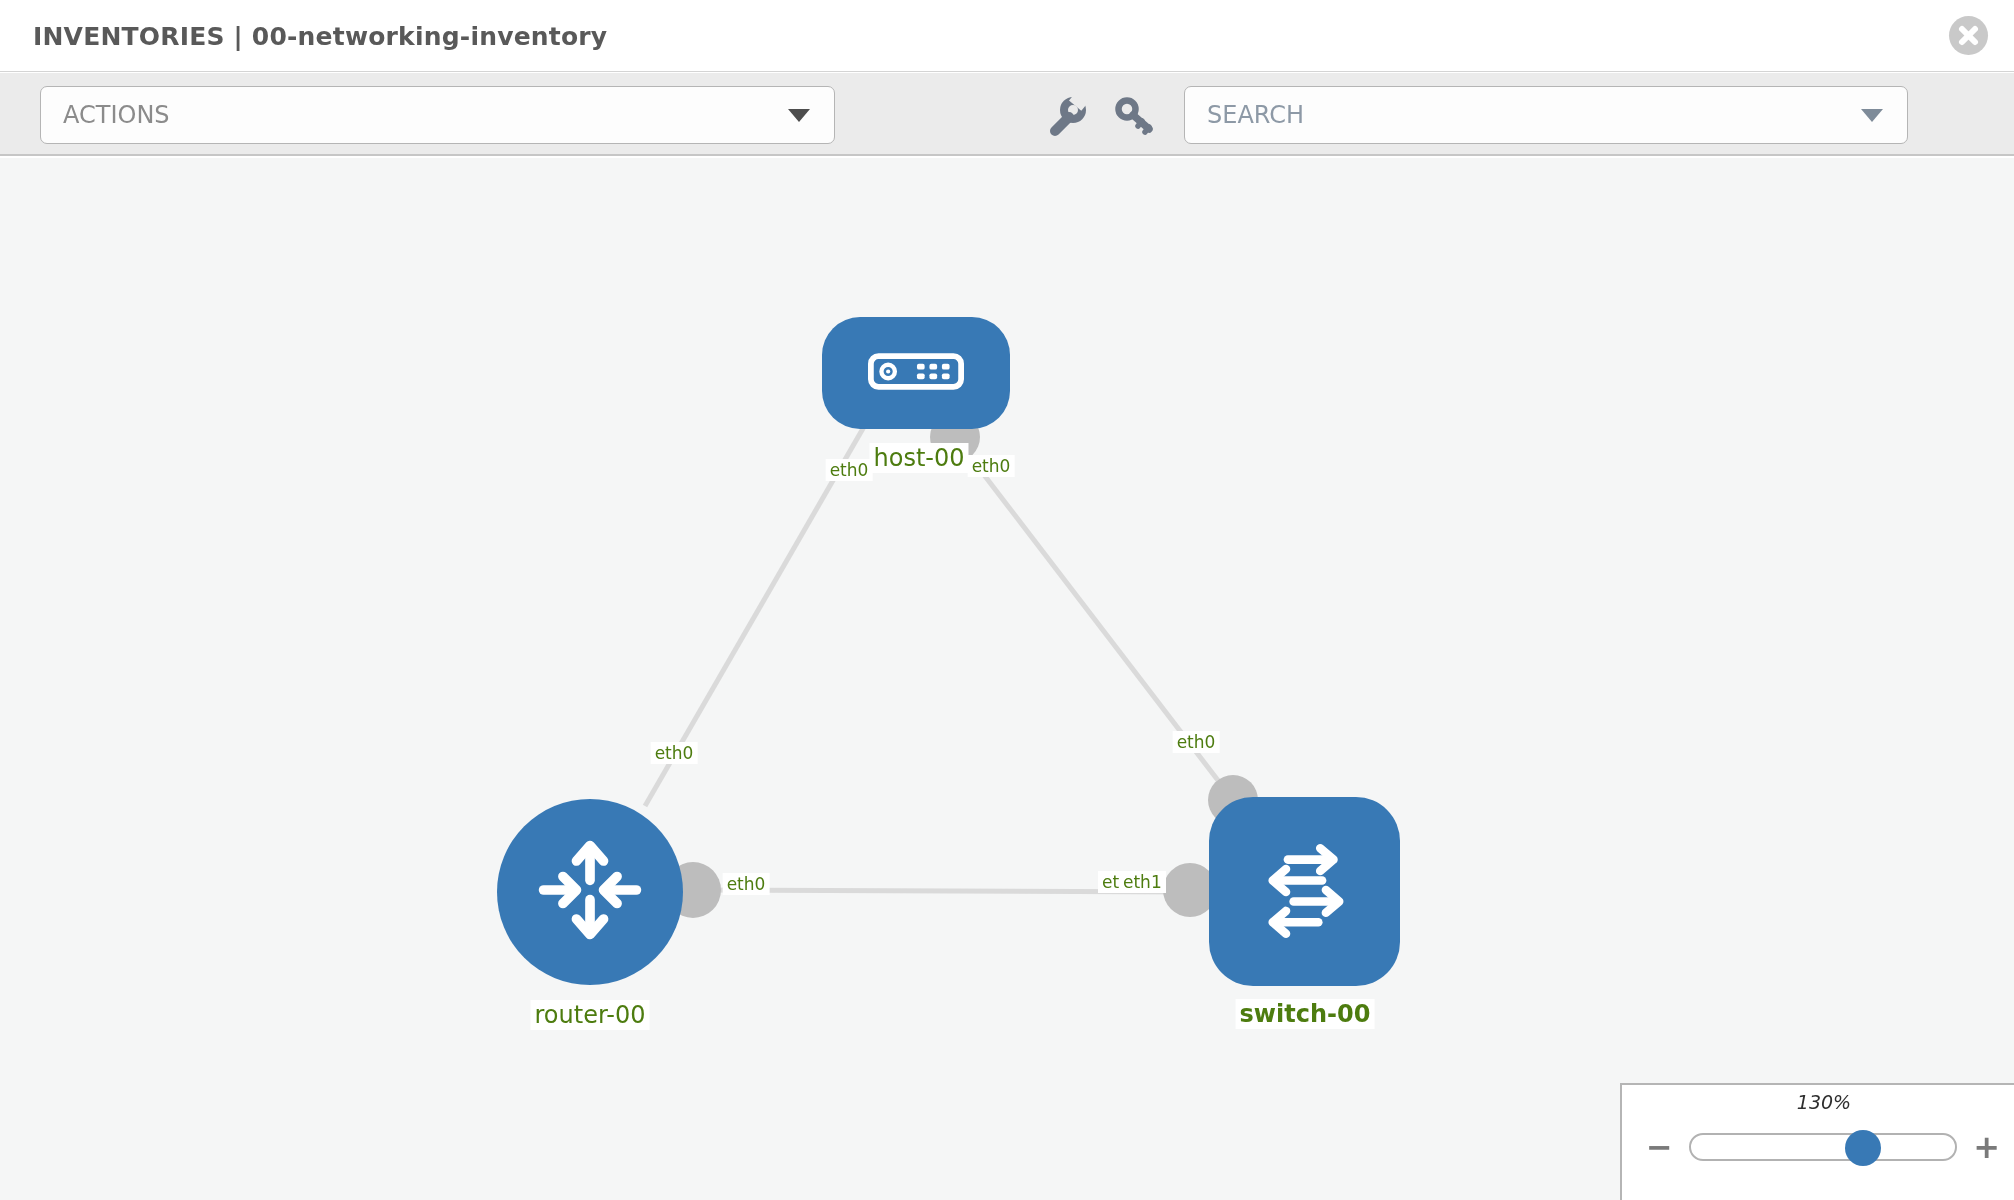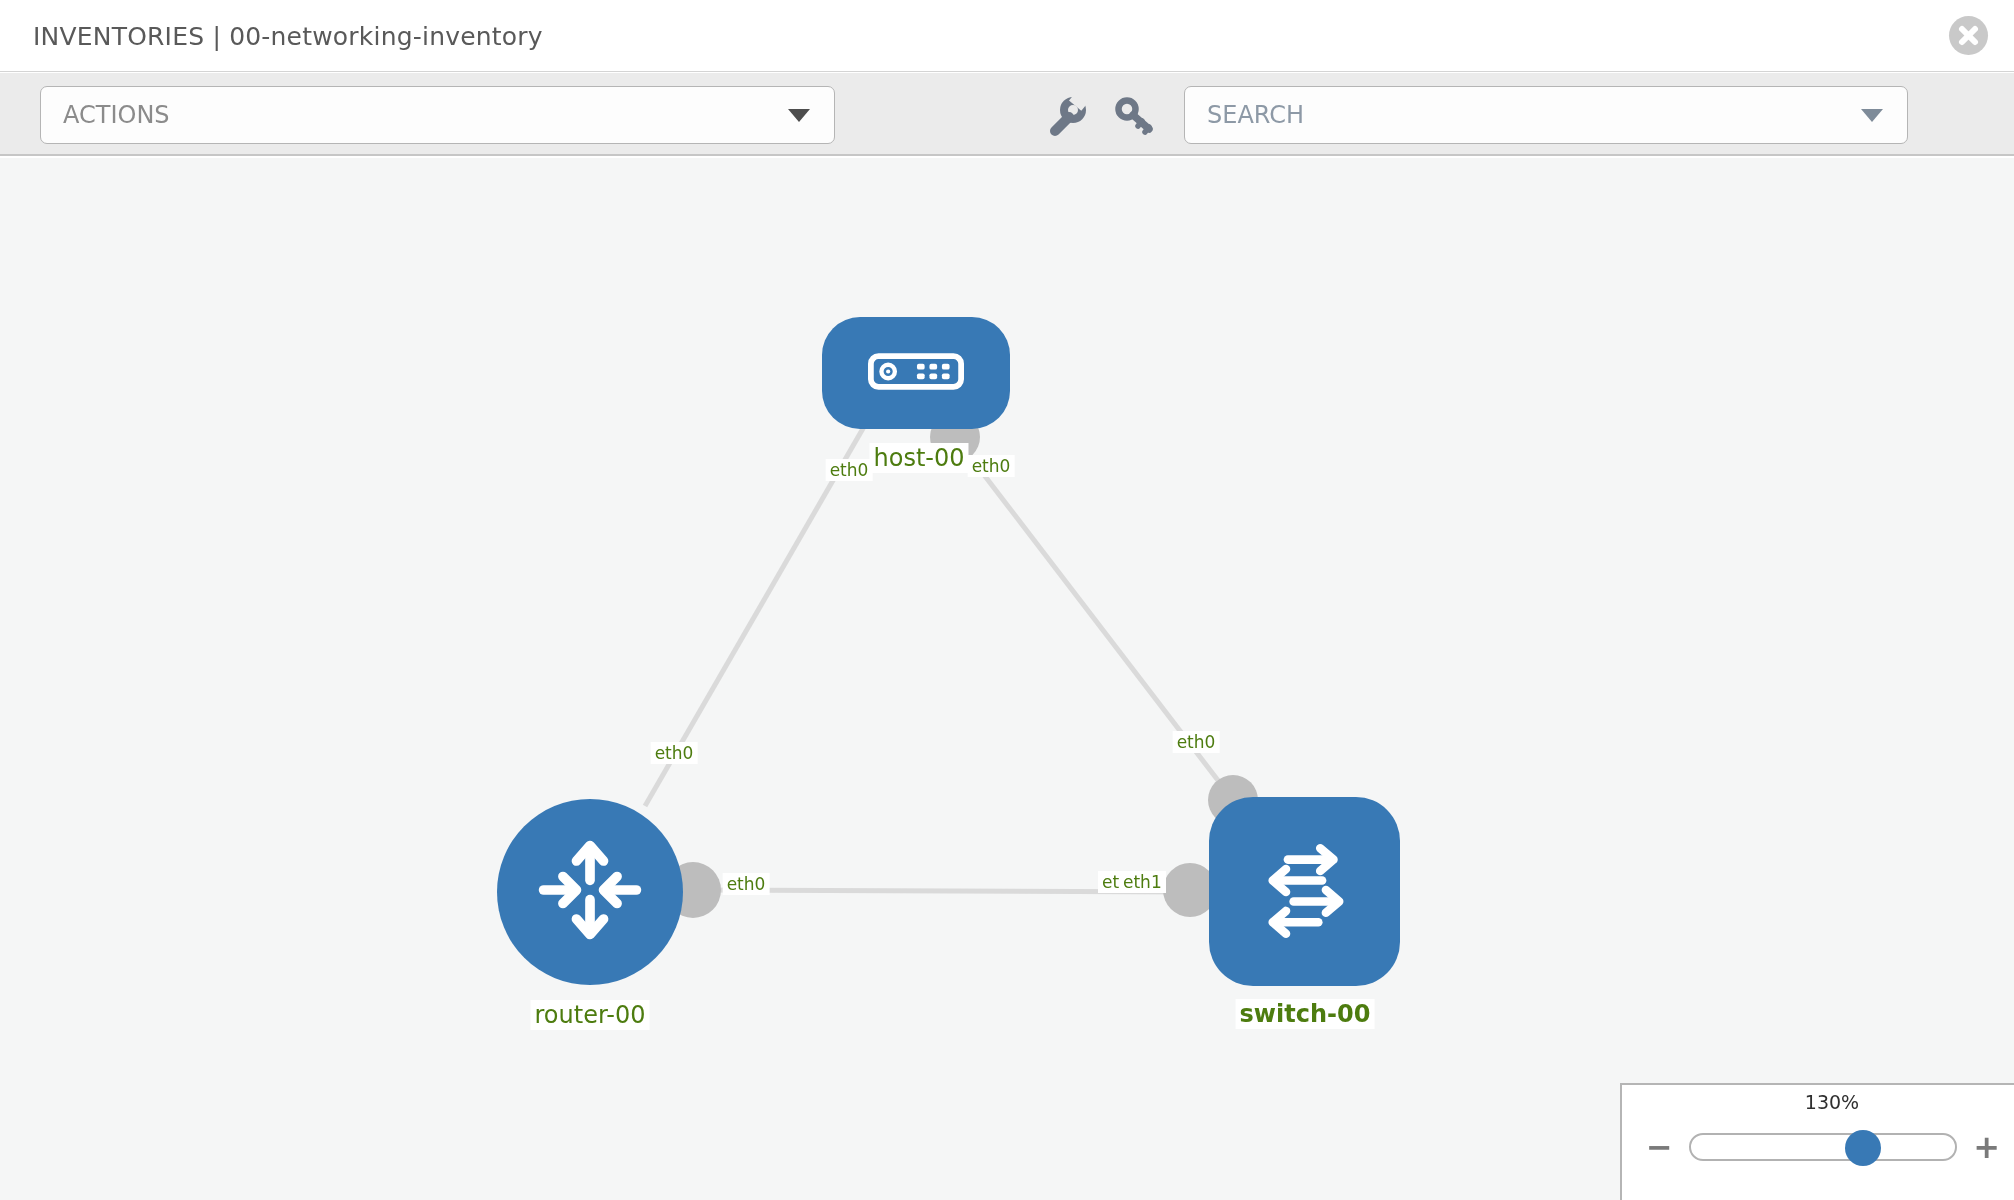--- a/index.html
+++ b/index.html
@@ -7,21 +7,21 @@
   body {
     width:2014px; height:1200px;
     font-family:"DejaVu Sans","Liberation Sans",sans-serif;
     background:#ffffff; overflow:hidden;
   }
   .app { position:relative; width:2014px; height:1200px; background:#fff; overflow:hidden; }
 
   
   .header { position:absolute; top:0; left:0; right:0; height:72px; background:#fff; border-bottom:1px solid #d4d4d4; }
   .page-title { position:absolute; left:33px; top:50%; transform:translateY(-50%); margin:0;
-                font-size:25px; font-weight:normal; color:#595959; letter-spacing:.2px; }
+                font-size:25px; font-weight:bold; color:#595959; letter-spacing:.2px; }
   .close-btn { position:absolute; right:26px; top:16px; width:39px; height:39px; padding:0; border:none; background:transparent; cursor:pointer; }
   .close-circle { display:block; width:39px; height:39px; border-radius:50%; background:#c9c9c9; }
 
   
   .toolbar { position:absolute; top:73px; left:0; right:0; height:83px; background:#ebebeb; border-bottom:2px solid #c6c6c6; }
   .select-box { position:absolute; top:13px; height:58px; background:#fdfdfd; border:1px solid #b5b5b5; border-radius:7px;
                 display:flex; align-items:center; padding:0 22px; cursor:pointer; }
   .select-box.actions { left:40px; width:795px; }
   .select-box.actions .select-label { color:#8b8b8b; font-size:24px; }
   .select-box.search { left:1184px; width:724px; }
@@ -56,22 +56,22 @@
   .plbl-switch-t { left:1196px; top:584px; }
   .plbl-router-r { left:746px;  top:726px; }
   .overlap-wrap  { position:absolute; left:1098px; top:713px; height:26px; }
   .overlap-wrap .graph-label { transform:none; top:0; }
   .overlap-back  { left:0; z-index:1; }
   .overlap-front { left:21px; z-index:2; }
 
   
   .zoom-panel { position:absolute; left:1620px; top:925px; width:396px; height:119px; background:#fff;
                 border-top:2px solid #b5b5b5; border-left:2px solid #b5b5b5; }
-  .zoom-value { position:absolute; left:210px; top:6px; transform:translateX(-50%);
-                font-size:19px; color:#2f2f2f; }
+  .zoom-value { position:absolute; left:202px; top:6px; transform:translateX(-50%);
+                font-size:19px; color:#2f2f2f;font-style:italic; }
   .zoom-row { position:absolute; left:0; right:0; top:36px; height:52px; display:flex; align-items:center; padding:0 16px 0 24px; }
   .zoom-minus, .zoom-plus { font-size:32px; font-weight:bold; color:#7a7a7a; background:transparent; border:none;
                             line-height:1; padding:0; cursor:pointer; font-family:"DejaVu Sans",sans-serif; }
   .zoom-minus { margin-right:16px; }
   .zoom-plus { margin-left:auto; }
   .zoom-track { position:relative; width:268px; height:28px; background:#fff; border:2px solid #b2b2b2;
                 border-radius:15px; cursor:pointer; }
   .zoom-handle { position:absolute; left:154px; top:-5px; width:36px; height:36px; border-radius:50%;
                  background:#3879b5; cursor:grab; }
 </style>

